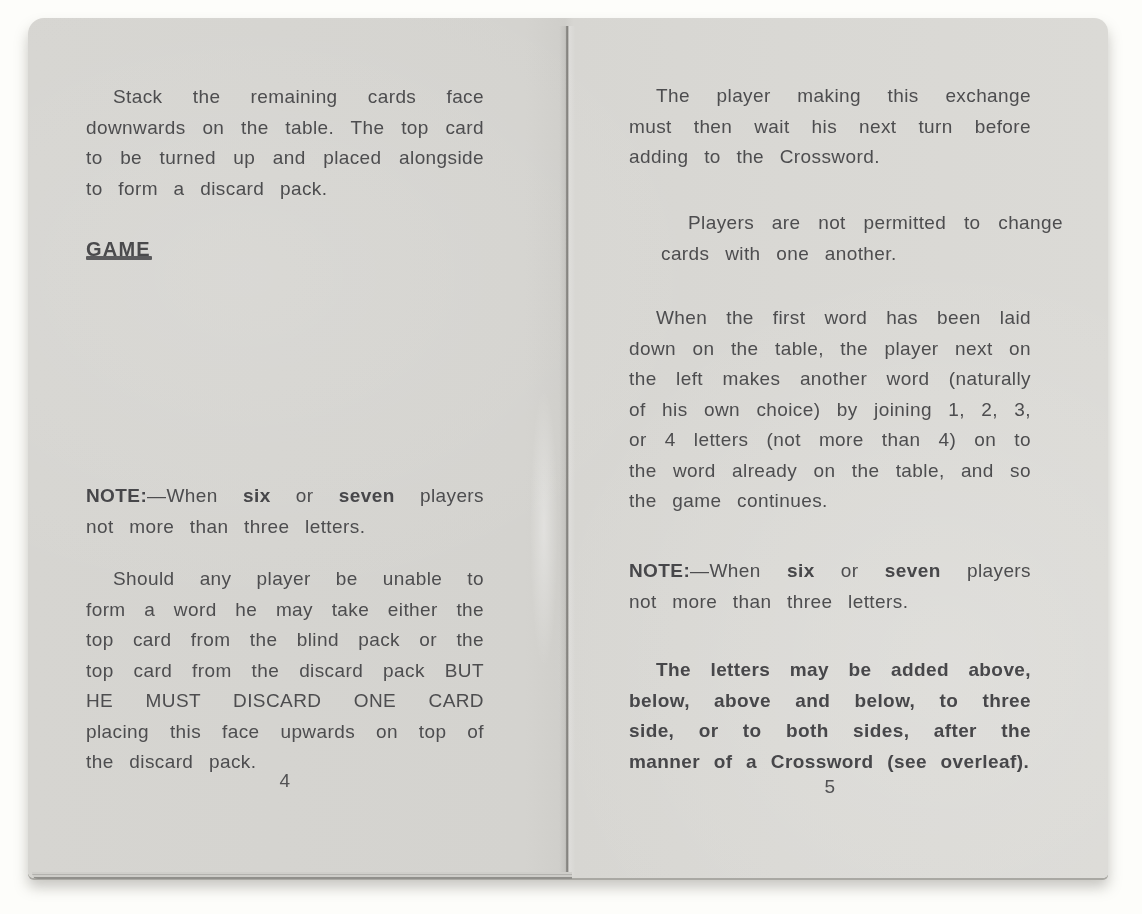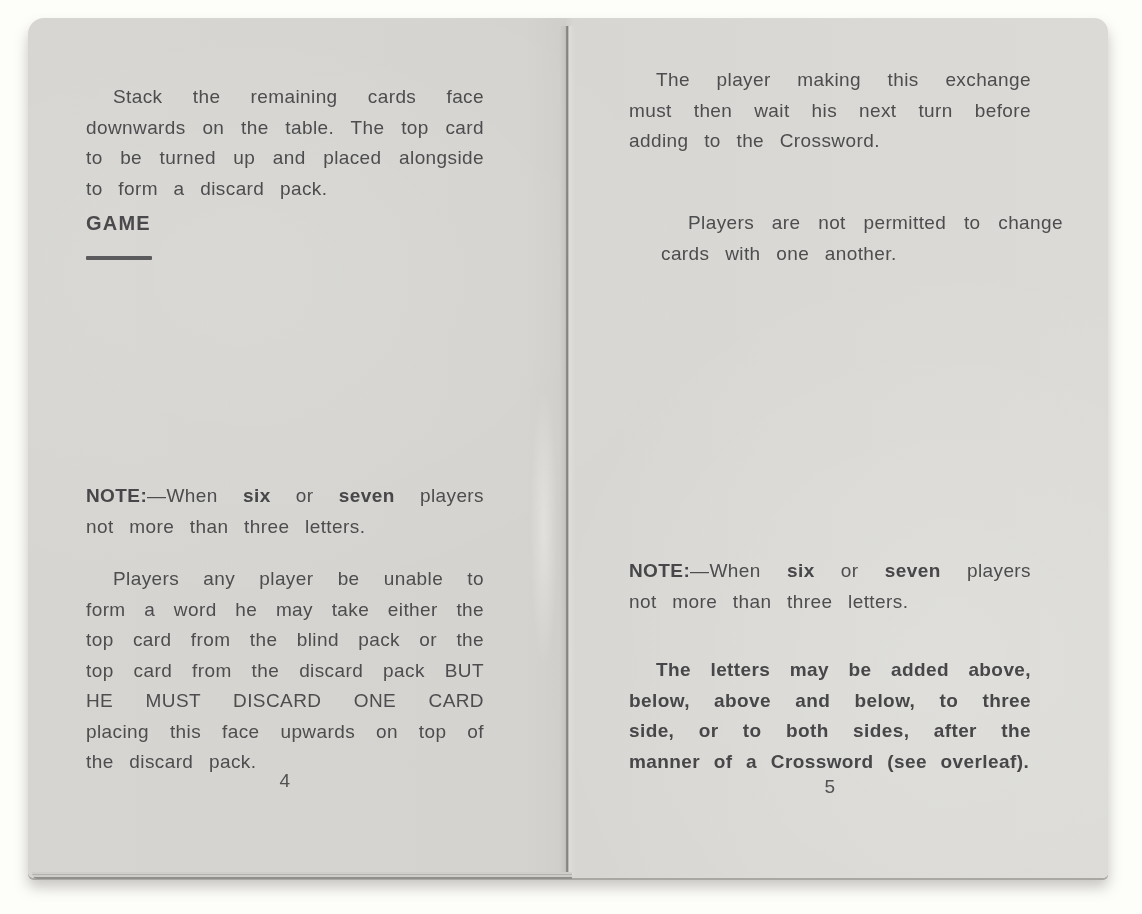--- a/index.html
+++ b/index.html
@@ -100,27 +100,27 @@
     position: absolute;
     left: 0;
     width: 100%;
     text-align: center;
     color: #525254;
     font-size: 19px;
     letter-spacing: 0.5px;
   }
   
   .L-p1   { top: 45px; }
-  .L-head { top: 194px; }
+  .L-head { top: 220px; }
   .L-rule { top: 238px; }
   .L-p2   { top: 270px; }
   .L-note { top: 444px; }
   .L-p3   { top: 527px; }
   .L-num  { top: 752px; }
-  .R-p1   { top: 28px; }
+  .R-p1   { top: 44px; }
   .R-p2   { top: 171px; margin-left: 32px; }
   .R-p3   { top: 266px; }
   .R-note { top: 519px; }
   .R-p4   { top: 618px; }
   .R-num  { top: 758px; }
 </style>
 </head>
 <body>
 
 <div class="paper">
@@ -131,30 +131,31 @@
 
   <div class="col col-left">
     <p class="para indent L-p1">Stack the remaining cards face downwards on the table. The top card to be turned up and placed alongside to form a discard pack.</p>
 
     <div class="heading L-head">GAME</div>
     <div class="heading-rule L-rule"></div>
 
 
     <p class="para L-note"><span class="seg-bold">NOTE:</span><span>—When </span><span class="seg-bold">six</span><span> or </span><span class="seg-bold">seven</span><span> players not more than three letters.</span></p>
 
-    <p class="para indent L-p3">Players any player be unable to form a word he may take either the top card from the blind pack or the top card from the discard pack BUT HE MUST DISCARD ONE CARD placing this face upwards on top of the discard pack.</p>
+    <p class="para indent L-p3">Should any player be unable to form a word he may take either the top card from the blind pack or the top card from the discard pack BUT HE MUST DISCARD ONE CARD placing this face upwards on top of the discard pack.</p>
 
     <div class="page-number L-num">4</div>
   </div>
 
   <div class="col col-right">
     <p class="para indent R-p1">The player making this exchange must then wait his next turn before adding to the Crossword.</p>
 
     <p class="para indent R-p2">Players are not permitted to change cards with one another.</p>
 
+    <p class="para indent R-p3">When the first word has been laid down on the table, the player next on the left makes another word (naturally of his own choice) by joining 1, 2, 3, or 4 letters (not more than 4) on to the word already on the table, and so the game continues.</p>
 
     <p class="para R-note"><span class="seg-bold">NOTE:</span><span>—When </span><span class="seg-bold">six</span><span> or </span><span class="seg-bold">seven</span><span> players not more than three letters.</span></p>
 
     <p class="para indent para-bold R-p4">The letters may be added above, below, above and below, to three side, or to both sides, after the manner of a Crossword (see overleaf).</p>
 
     <div class="page-number R-num">5</div>
   </div>
 
 </div>
 

